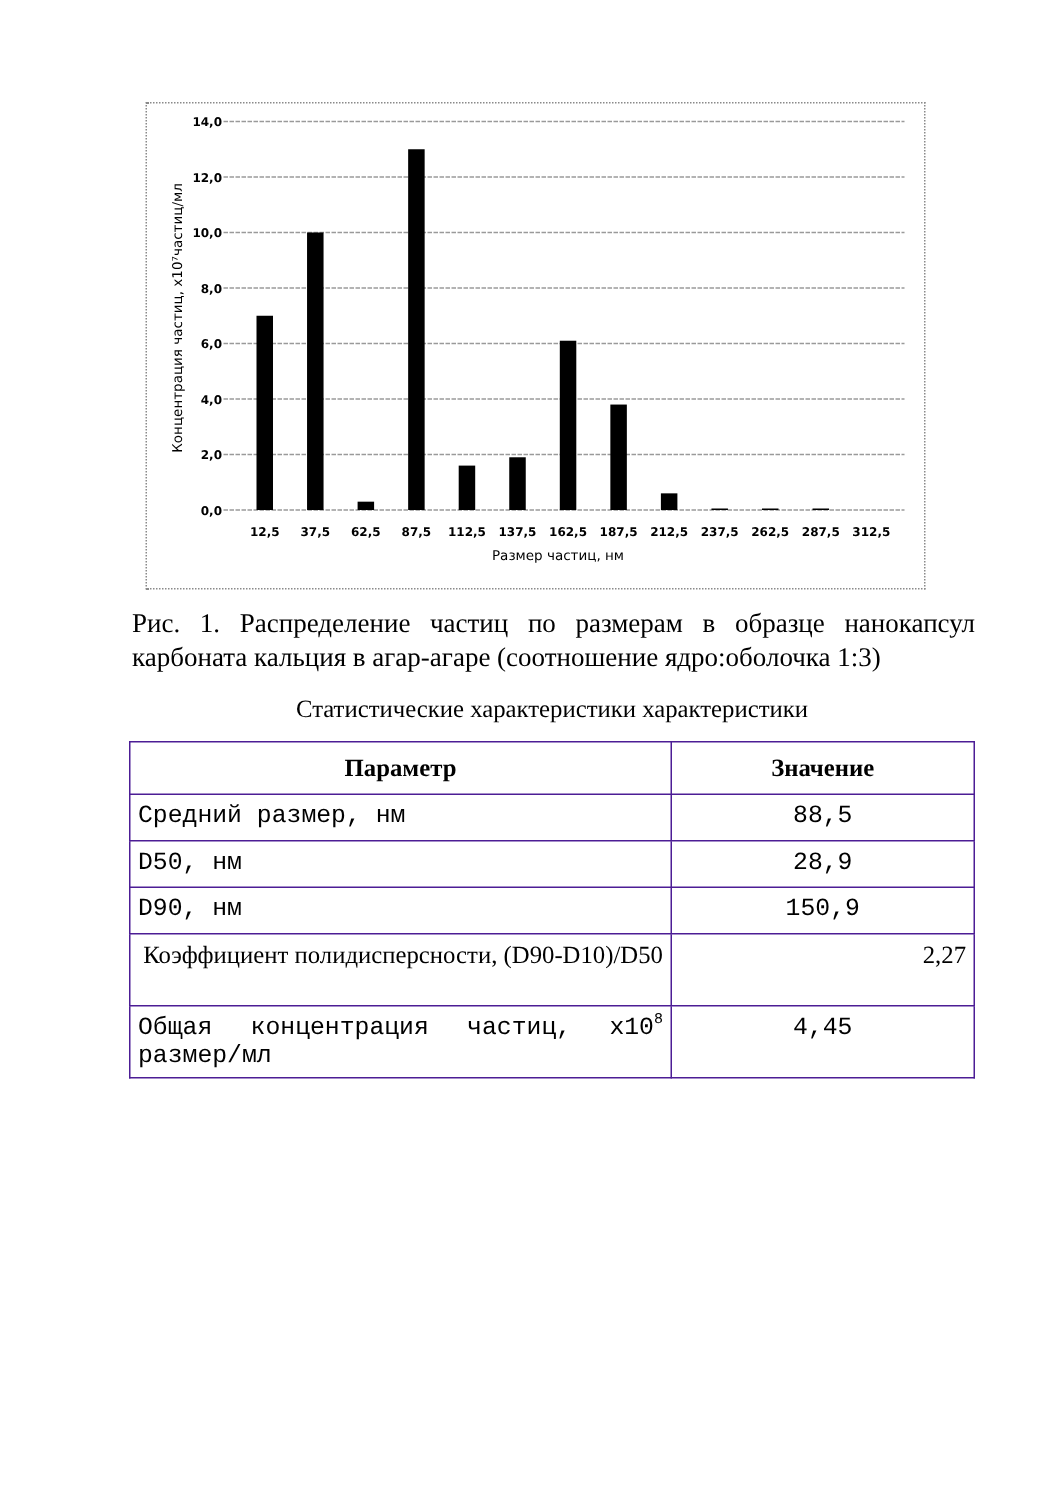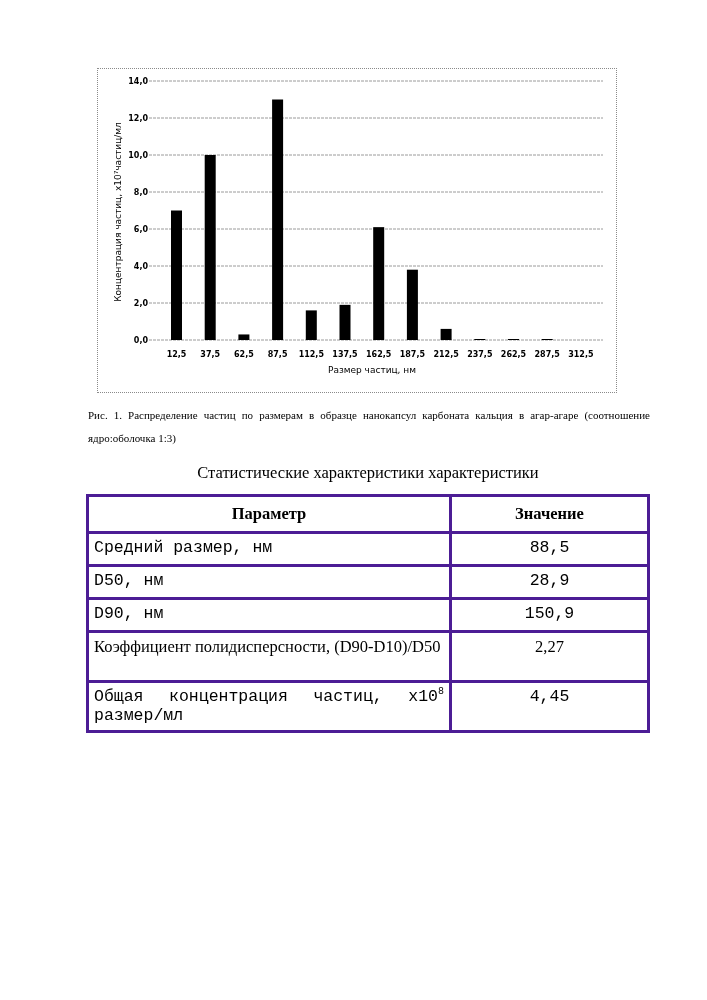--- a/index.html
+++ b/index.html
@@ -7,38 +7,38 @@
     .chart-frame {
       position: absolute; left: 97px; top: 68px; width: 520px; height: 325px;
       border: 1px dotted #8a8a8a; box-sizing: border-box;
     }
     svg.chart { position: absolute; left: 0; top: 0; width: 707px; height: 400px; }
     svg.chart text { font-family: "DejaVu Sans", sans-serif; }
     .tick-label { font-size: 8px; font-weight: bold; fill: #000; }
     .axis-title { font-size: 9px; fill: #000; }
     .caption {
       position: absolute; left: 88px; top: 404px; width: 562px;
-      font-family: "Liberation Serif", serif; font-size: 11px; line-height: 23px;
+      font-family: "Liberation Serif", serif; font-size: 18px; line-height: 23px;
       text-align: justify; text-align-last: left;
     }
     .table-title {
       position: absolute; left: 86px; top: 463px; width: 564px; text-align: center;
       font-family: "Liberation Serif", serif; font-size: 16.5px;
     }
     table.stats {
       position: absolute; left: 86px; top: 494px; width: 564px;
       border-collapse: collapse; font-family: "Liberation Serif", serif; font-size: 16.5px;
     }
     table.stats th, table.stats td {
-      border: 3px solid #4c1d95; padding: 4px 5px 5px 5px; vertical-align: top;
+      border: 1px solid #4c1d95; padding: 4px 5px 5px 5px; vertical-align: top;
     }
     table.stats th { font-weight: bold; text-align: center; height: 25px; vertical-align: middle; }
     table.stats td.param { width: 350px; text-align: justify; line-height: 19px; }
     table.stats td.value { text-align: center; }
-    table.stats tr.tall td { height: 38px; }
+    table.stats tr.tall td { height: 38px; text-align: right; }
     table.stats tr.row td { height: 21px; font-family: Liberation Mono, monospace; }
     sup { font-size: 10px; vertical-align: 7px; line-height: 0; }
   </style>
 </head>
 <body>
 
 <div class="chart-frame"></div>
 <svg class="chart" xmlns="http://www.w3.org/2000/svg">
   <g id="grid">
       <line x1="149" x2="603" y1="340" y2="340" stroke="#9a9a9a" stroke-width="1" stroke-dasharray="3,1"></line>

